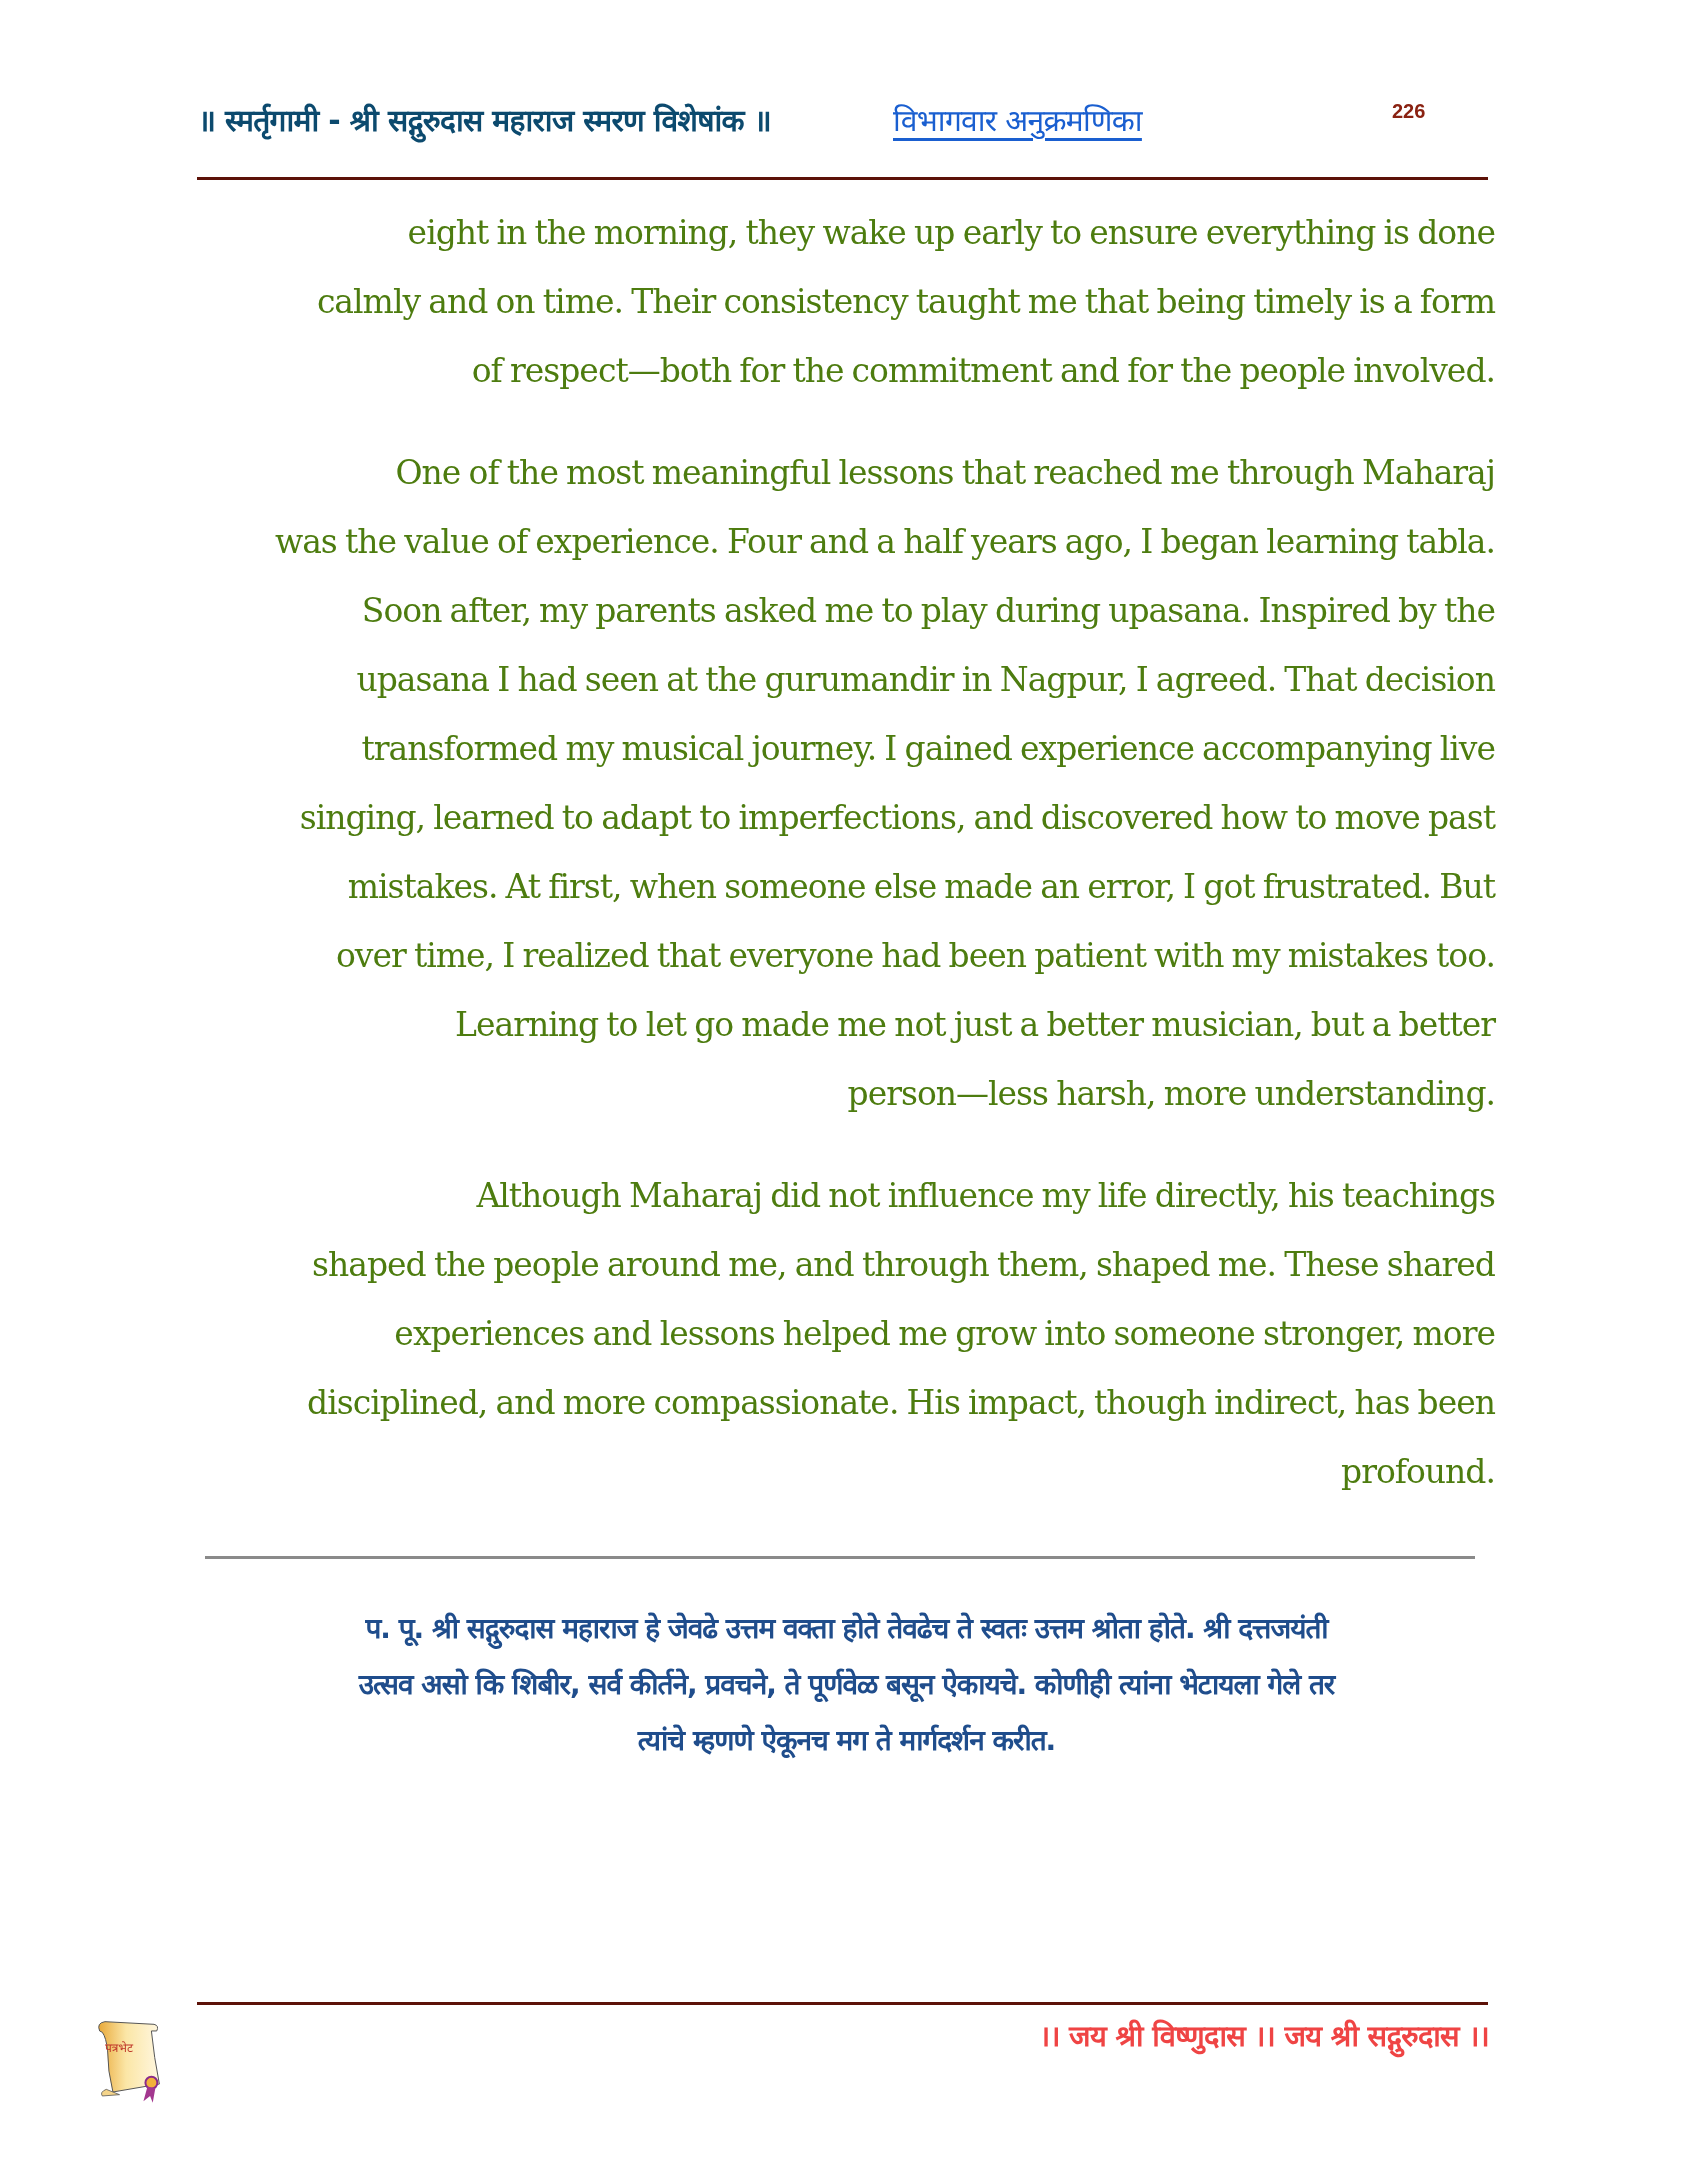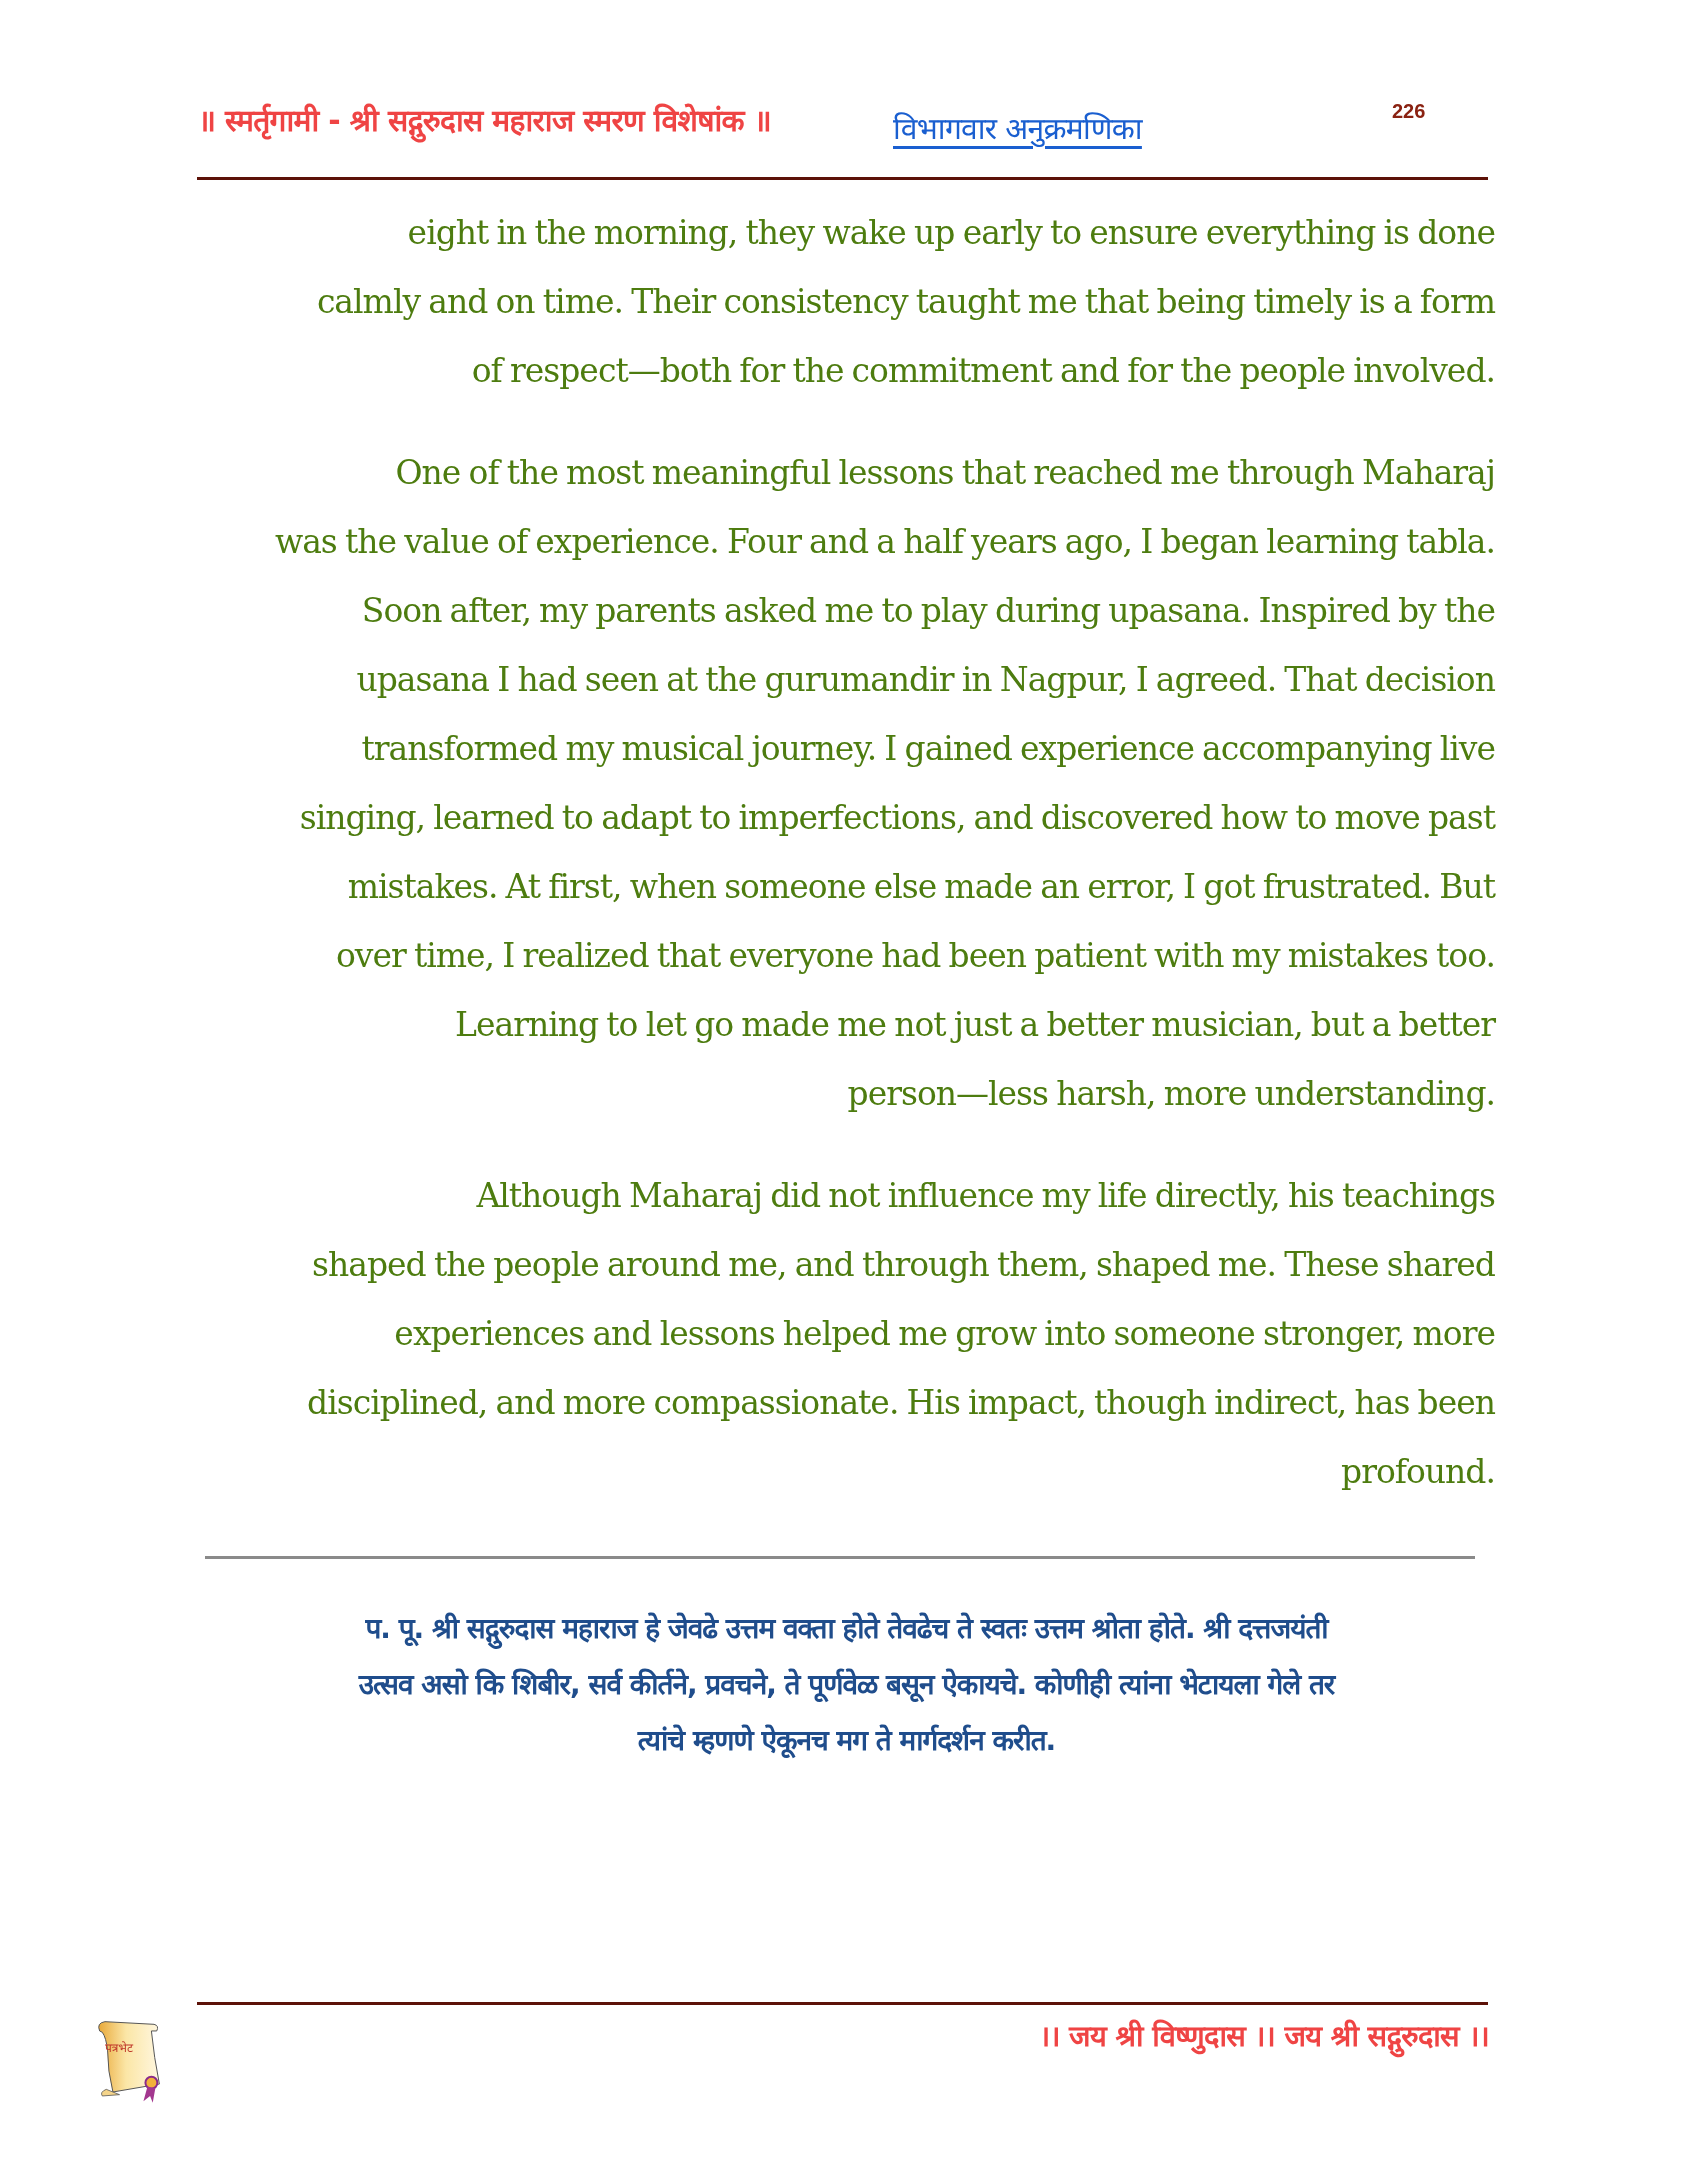--- a/index.html
+++ b/index.html
@@ -21,28 +21,28 @@
       width: 1297px;
       height: 53px;
     }
     .header-title {
       position: absolute;
       left: 0;
       top: 0;
       font-family: "DejaVu Sans", sans-serif;
       font-weight: bold;
       font-size: 30px;
-      color: #ef4444;
+      color: #0c4a6e;
       white-space: nowrap;
       letter-spacing: -0.7px;
     }
     .header-link {
       position: absolute;
       left: 695px;
-      top: 8px;
+      top: 0;
       font-family: "DejaVu Sans", sans-serif;
       font-size: 30px;
       color: #1a5fd0;
       text-decoration: underline;
       text-decoration-thickness: 2.6px;
       text-underline-offset: 6.6px;
       white-space: nowrap;
       letter-spacing: -0.7px;
     }
     .header-page {

